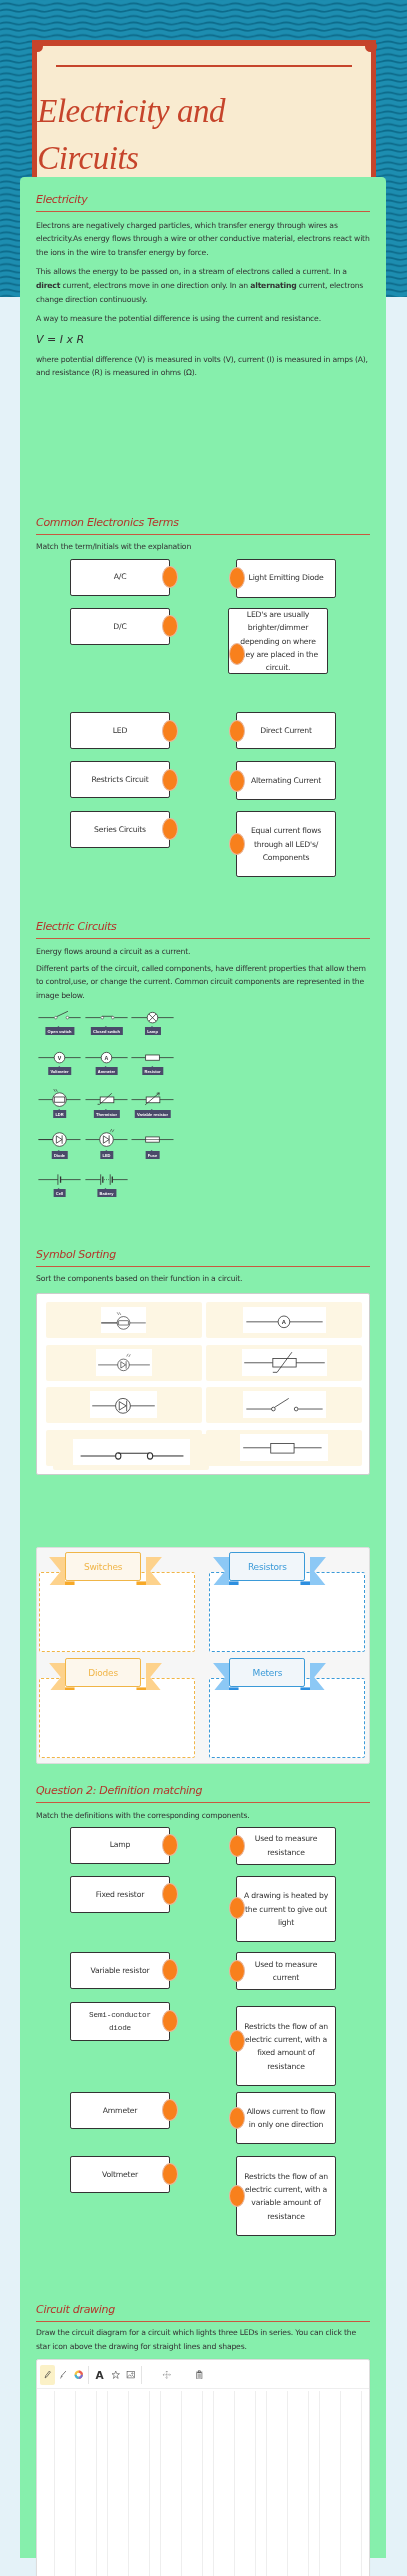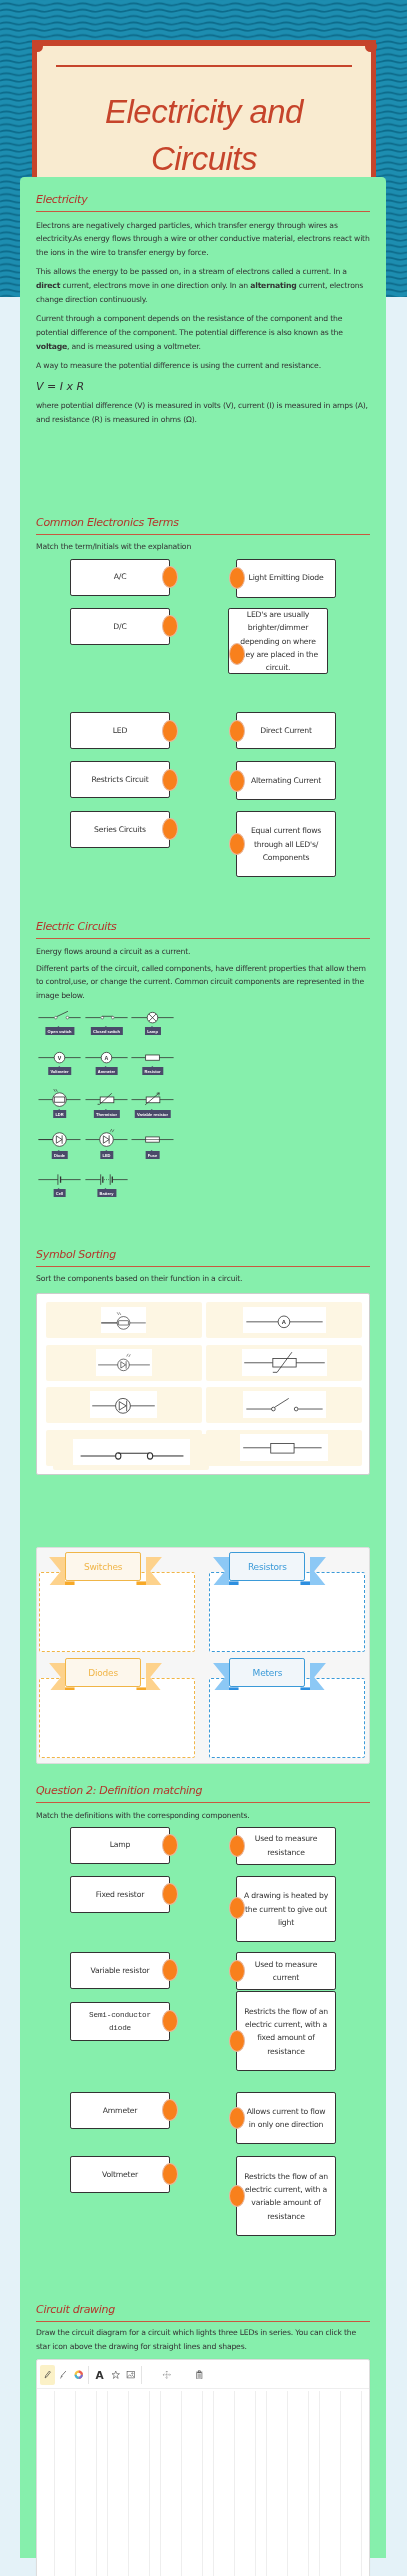--- a/index.html
+++ b/index.html
@@ -30,22 +30,21 @@
   .corner { position: absolute; width: 11.7px; height: 11.7px; background: #c6442b; border-radius: 50%; }
   .corner.tl { left: -5.8px; top: -5.8px; }
   .corner.tr { right: -5.8px; top: -5.8px; }
   .corner.bl { left: -5.8px; bottom: -5.8px; }
   .corner.br { right: -5.8px; bottom: -5.8px; }
   .title-rule { position: absolute; left: 19px; right: 19px; height: 2.1px; background: #c6442b; }
   .title-rule.top { top: 19px; }
   .title-rule.bottom { bottom: 18px; }
   .title-text {
     position: absolute; left: 0; right: 0; top: 42px;
-    text-align: center;
-    font-family: Liberation Sans, sans-serif;
+    font-family: Liberation Serif, serif;
     font-style: italic; font-weight: normal;
     font-size: 33px; line-height: 47px; color: #c6442b; letter-spacing: -0.5px;
   }
 
   .page-card {
     position: absolute; left: 20px; top: 177px; width: 366px; height: 2381px;
     background: #86efac; border-radius: 4.2px 4.2px 0 0;
   }
   .section { position: absolute; left: 16px; width: 334px; }
   .section-title {
@@ -158,21 +157,20 @@
     <div class="title-rule bottom"></div>
   </div>
 </div>
 
 <div class="page-card">
 
   <div class="section" style="top:16px;">
     <div class="section-title">Electricity</div>
     <p class="para" style="margin-top:6.4px;">Electrons are negatively charged particles, which transfer energy through wires as electricity.As energy flows through a wire or other conductive material, electrons react with the ions in the wire to transfer energy by force.</p>
     <p class="para"><span>This allows the energy to be passed on, in a stream of electrons called a current. In a </span><b>direct</b><span> current, electrons move in one direction only. In an </span><b>alternating</b><span> current, electrons change direction continuously.</span></p>
-    <p class="para"><span>Current through a component depends on the resistance of the component and the potential difference of the component. The potential difference is also known as the </span><b>voltage</b><span>, and is measured using a voltmeter.</span></p>
     <p class="para">A way to measure the potential difference is using the current and resistance.</p>
     <div class="formula">V = I x R</div>
     <p class="para" style="margin-top:6.4px;">where potential difference (V) is measured in volts (V), current (I) is measured in amps (A), and resistance (R) is measured in ohms (Ω).</p>
   </div>
 
   <div class="section" style="top:339px;">
     <div class="section-title">Common Electronics Terms</div>
     <div class="inst">Match the term/Initials wit the explanation</div>
     <div class="match-area" style="height:276px;">
       <div class="mbox" style="left:34px;top:5.3px;width:100px;height:37px;">
@@ -558,21 +556,21 @@
       <div class="dot" style="left:126px;top:137px;"></div>
       <div class="mbox" style="left:200px;top:130px;width:100px;height:38px;">
           <span>Used to measure current</span>
         </div>
       <div class="dot" style="left:193px;top:138px;"></div>
 
       <div class="mbox" style="left:34px;top:180px;width:100px;height:39px;font-family:Liberation Mono, monospace;">
           <span>Semi-conductor diode</span>
         </div>
       <div class="dot" style="left:126px;top:188px;"></div>
-      <div class="mbox" style="left:200px;top:169px;width:100px;height:80px;">
+      <div class="mbox" style="left:200px;top:184px;width:100px;height:80px;">
           <span>Restricts the flow of an electric current, with a fixed amount of resistance</span>
         </div>
       <div class="dot" style="left:193px;top:208px;"></div>
 
       <div class="mbox" style="left:34px;top:270px;width:100px;height:37px;">
           <span>Ammeter</span>
         </div>
       <div class="dot" style="left:126px;top:277px;"></div>
       <div class="mbox" style="left:200px;top:270px;width:100px;height:52px;">
           <span>Allows current to flow in only one direction</span>

